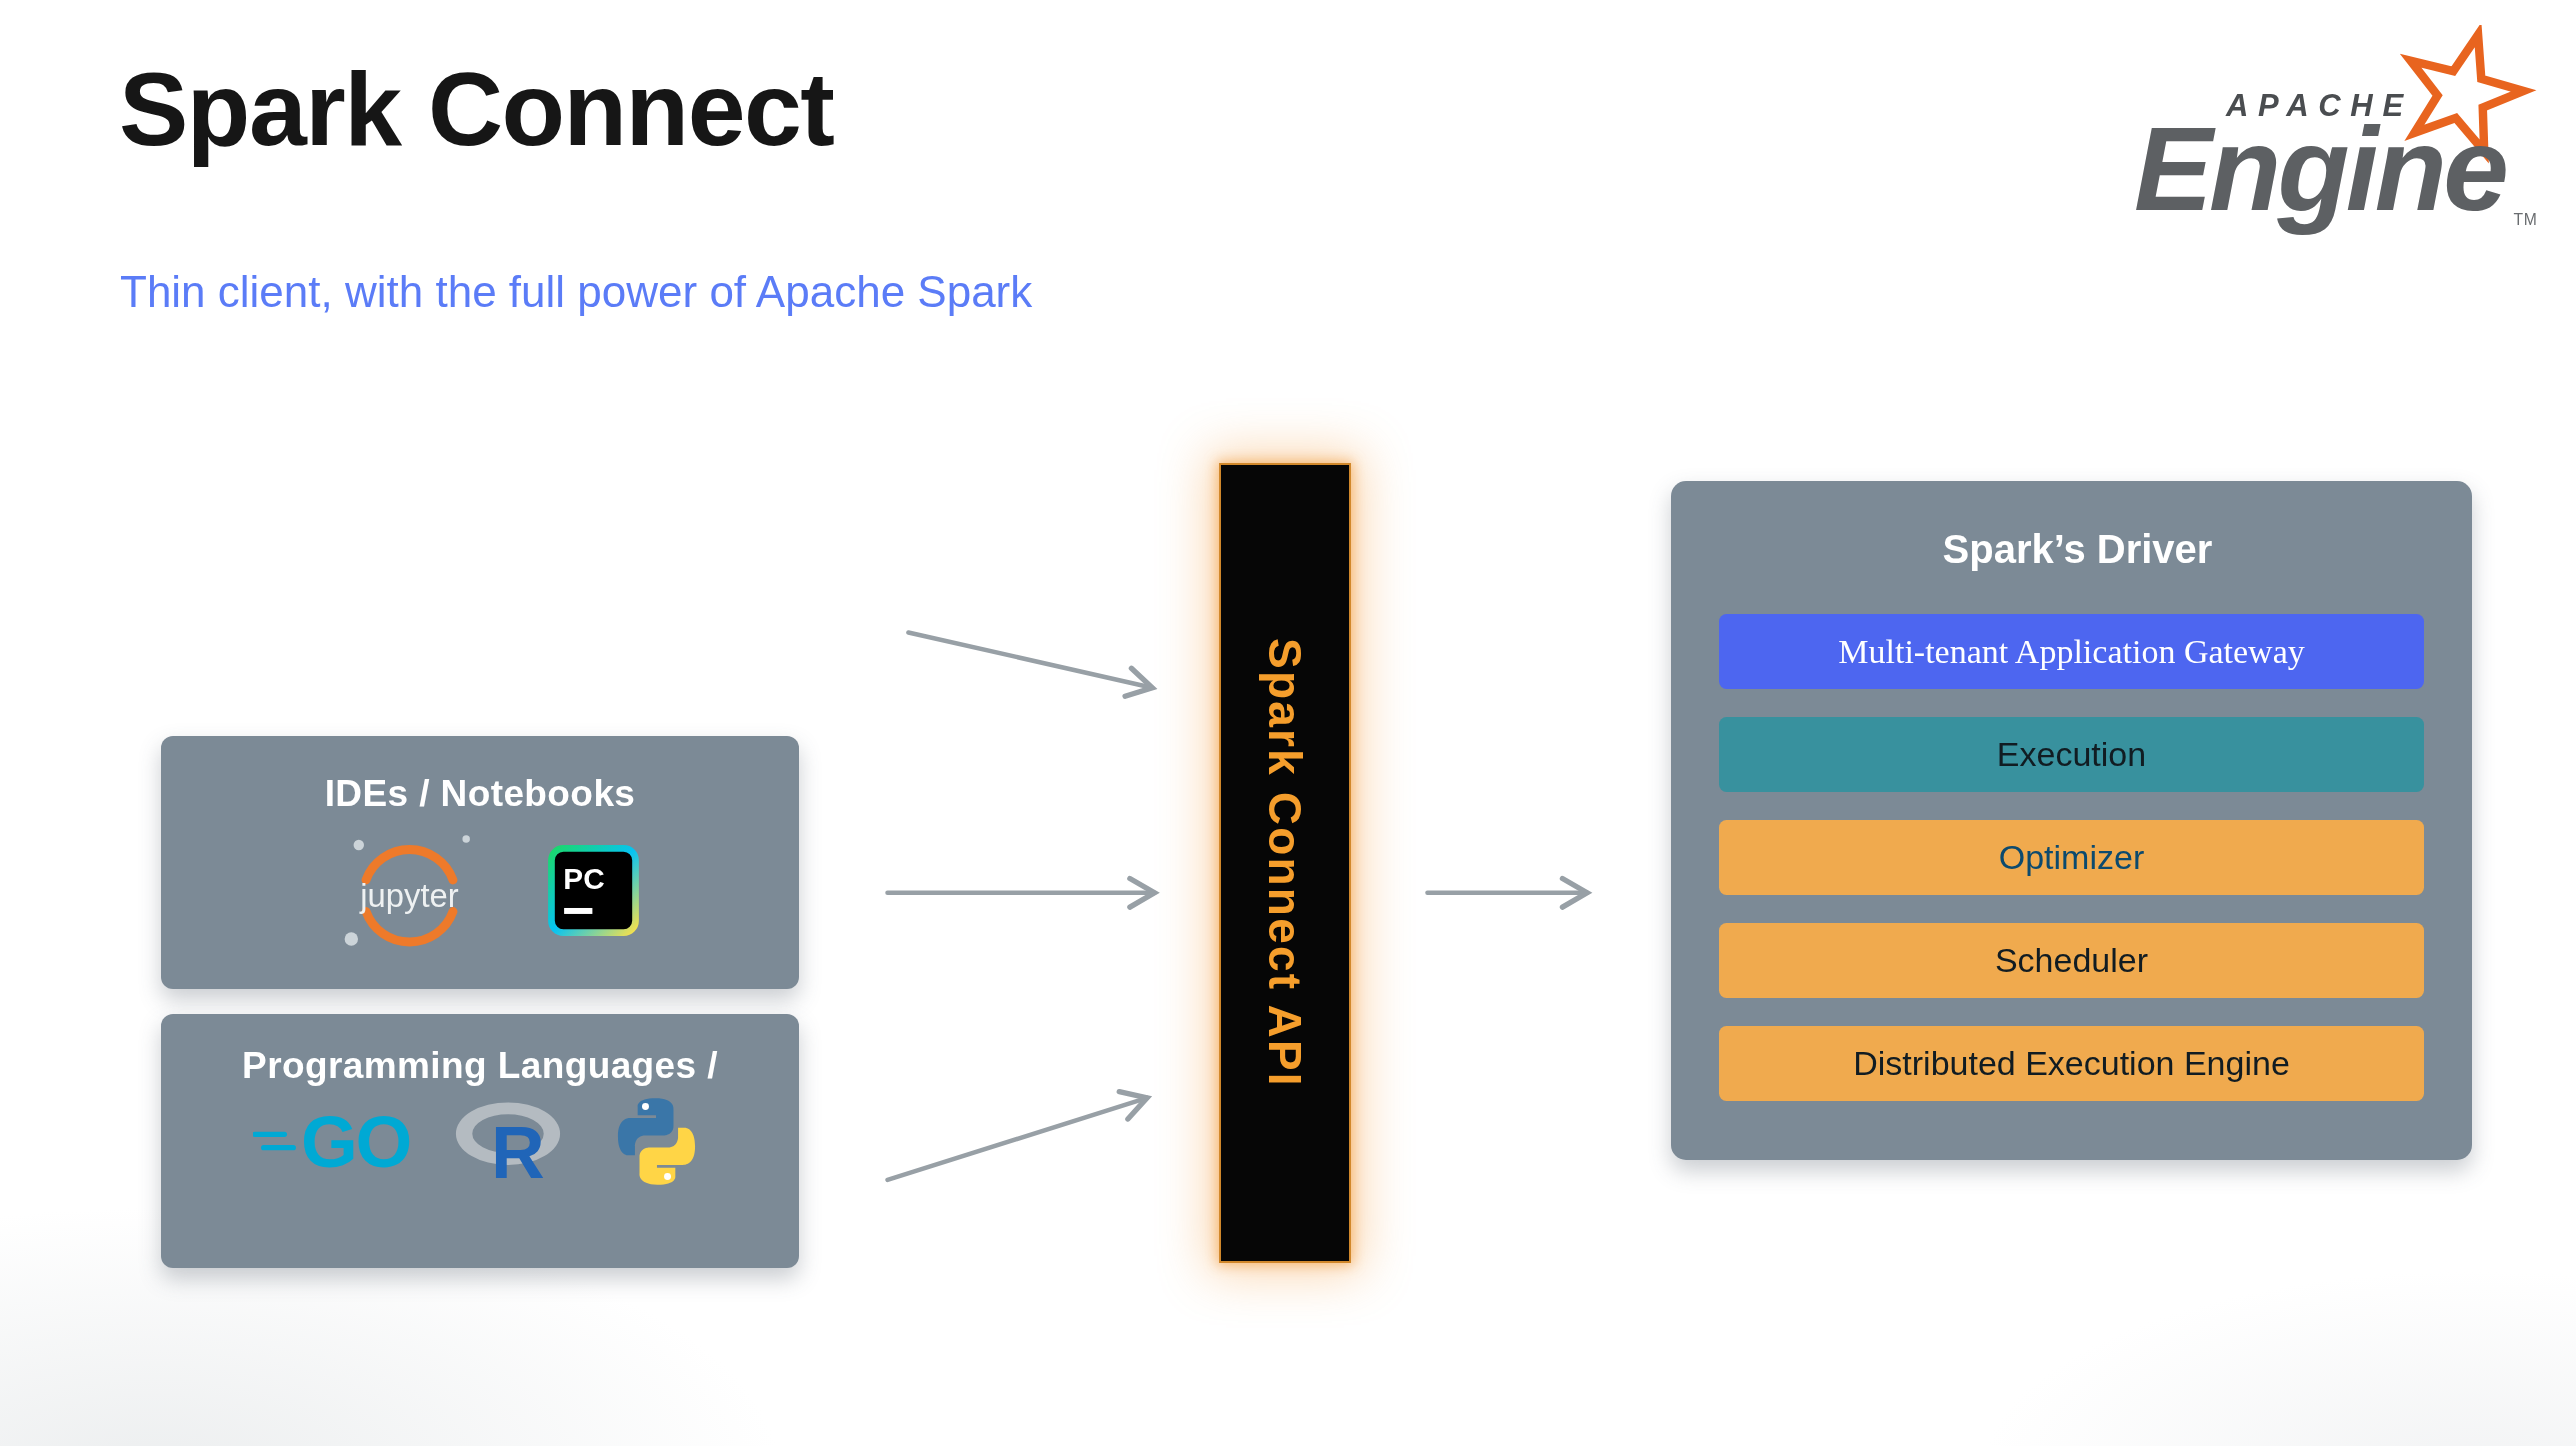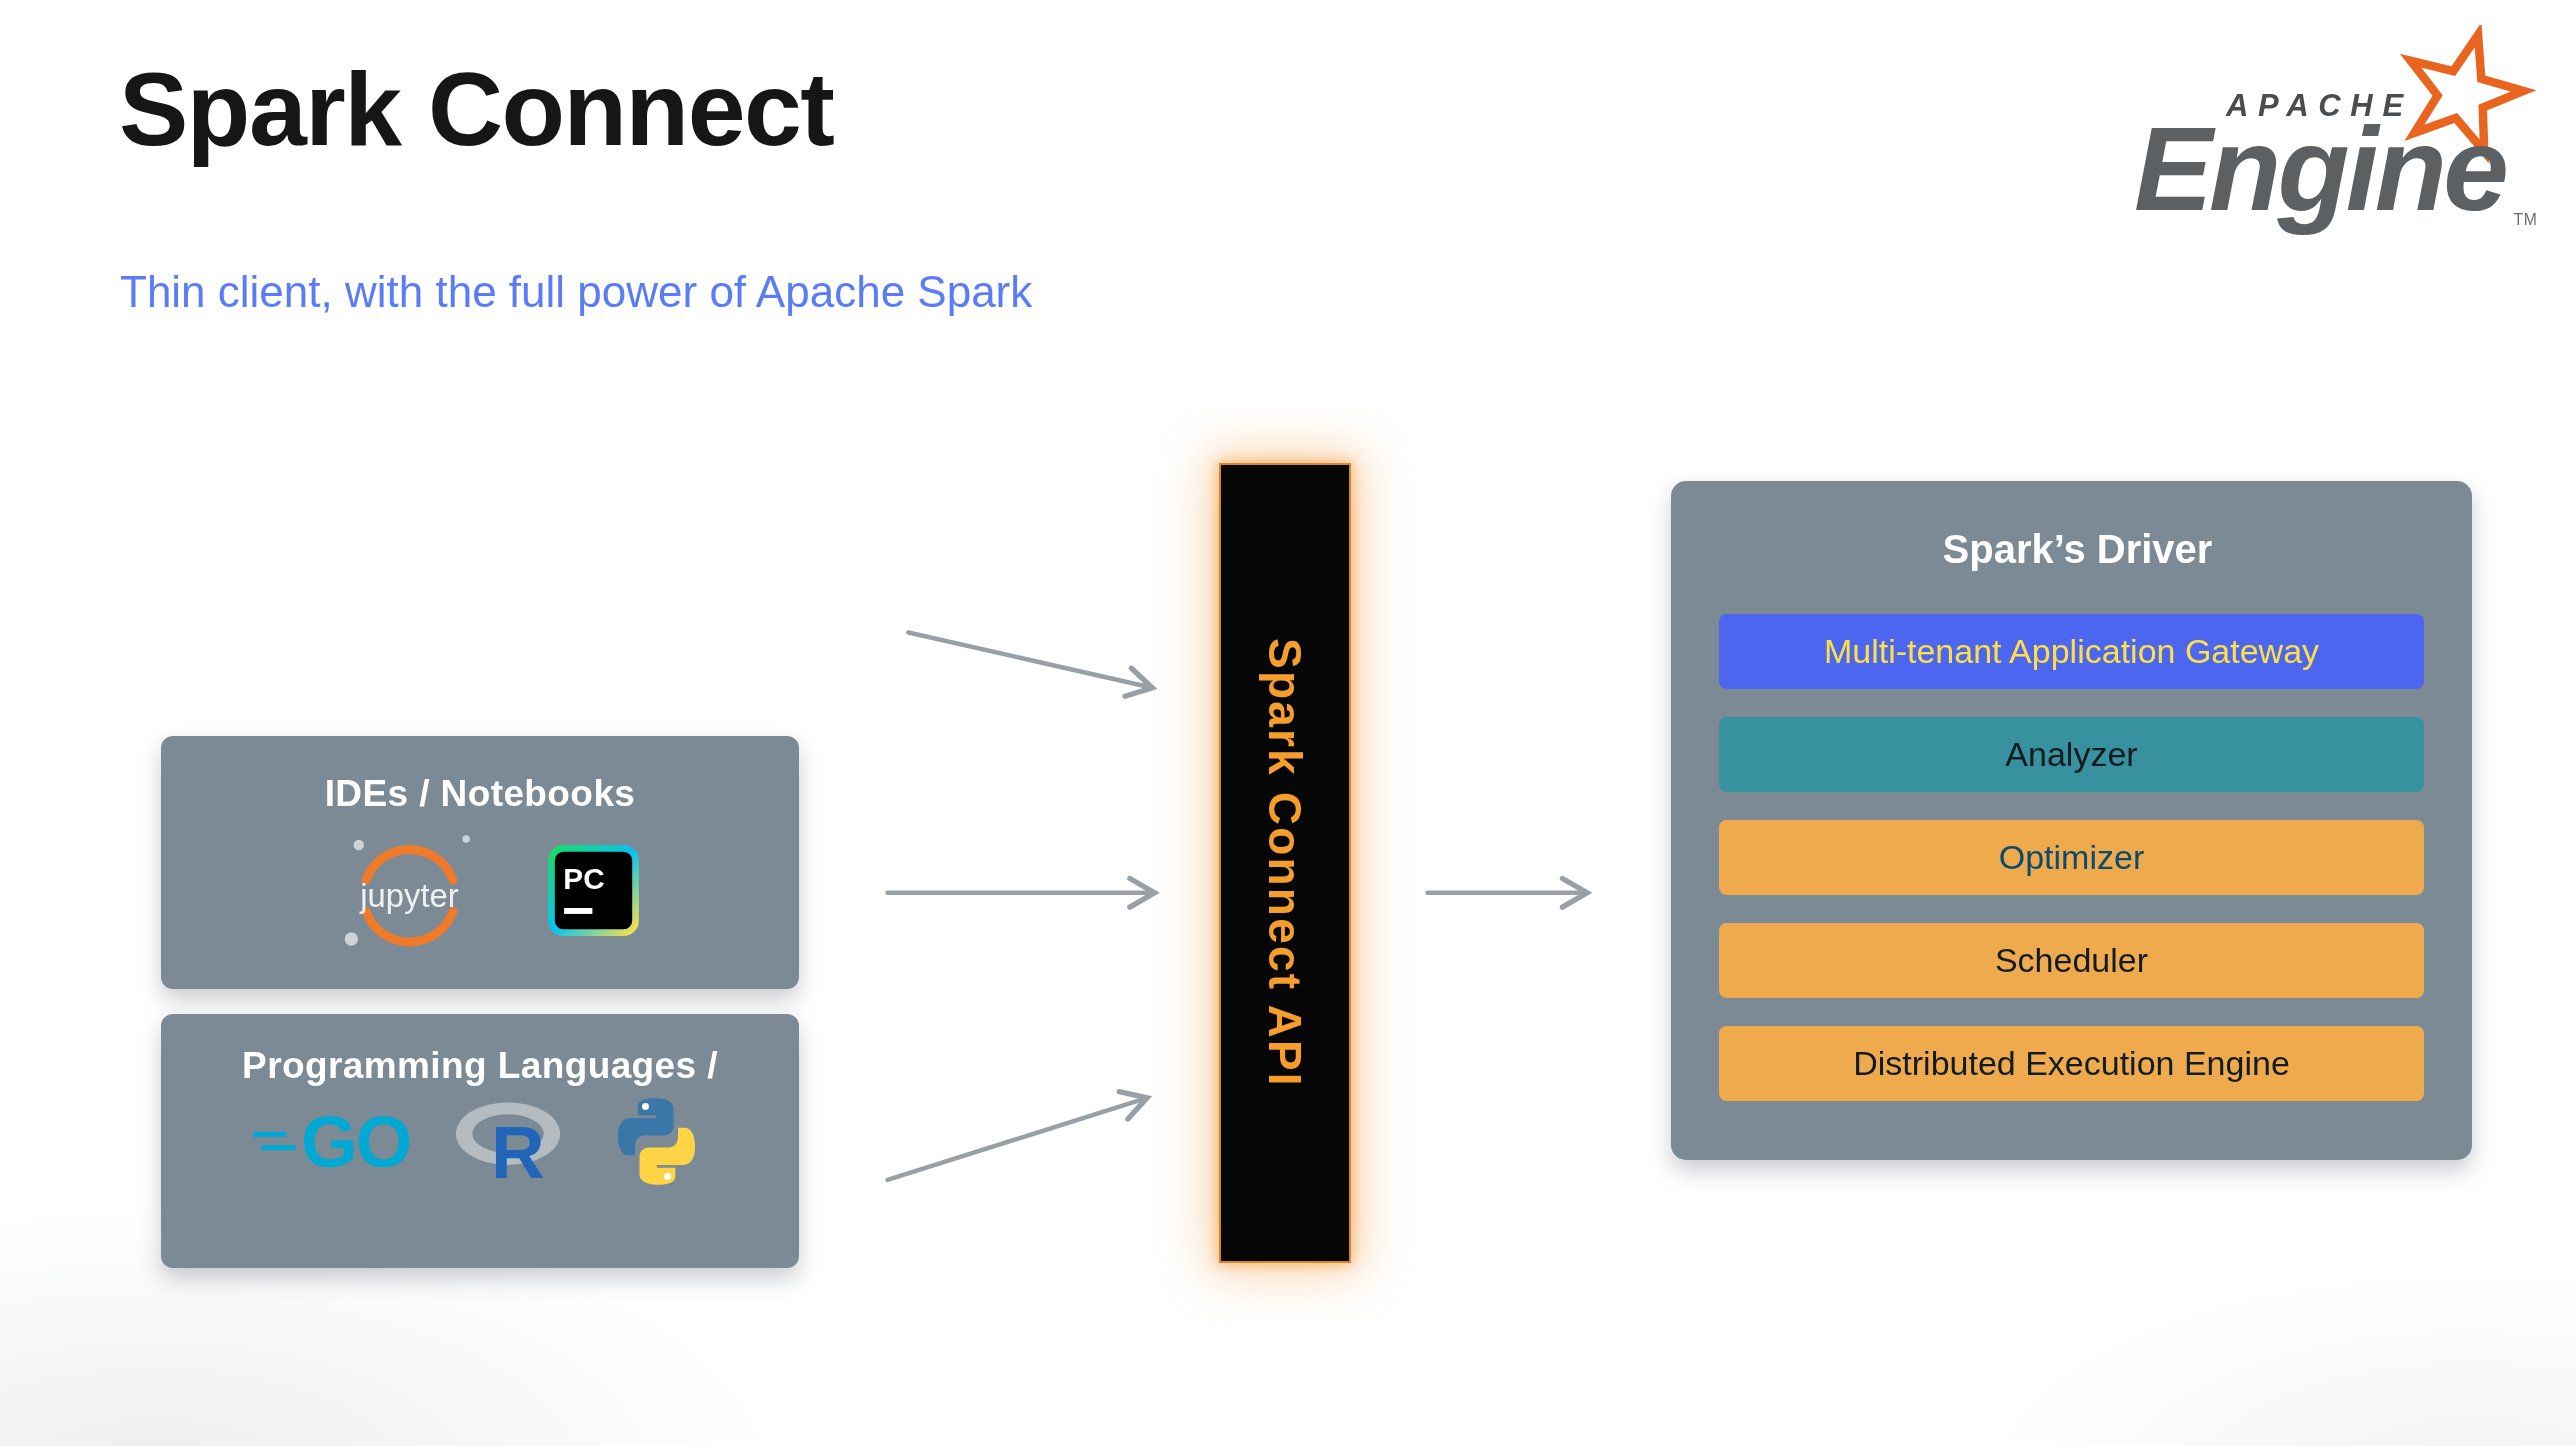--- a/index.html
+++ b/index.html
@@ -140,22 +140,22 @@
     </div>
   </section>
 
   <div class="connector">
     <span class="connector-label" style="color: rgb(245, 158, 44);">Spark Connect API</span>
   </div>
 
   <section class="driver" style="background-color: rgb(124, 138, 150); padding-left: 12px;">
     <div class="driver-title">Spark’s Driver</div>
     <div class="driver-rows">
-      <div class="driver-row" style="background-color: rgb(77, 102, 240); color: #fde047;">Multi-tenant Application Gateway</div>
-      <div class="driver-row" style="background-color: rgb(56, 145, 158); color: rgb(17, 28, 34);">Analyzer</div>
+      <div class="driver-row" style="background-color: rgb(77, 102, 240); color: #ffffff; font-family: Liberation Serif, serif;">Multi-tenant Application Gateway</div>
+      <div class="driver-row" style="background-color: rgb(56, 145, 158); color: rgb(17, 28, 34);">Execution</div>
       <div class="driver-row" style="background-color: rgb(240, 170, 78); color: #0c4a6e;">Optimizer</div>
       <div class="driver-row" style="background-color: rgb(240, 170, 78); color: rgb(17, 28, 34);">Scheduler</div>
       <div class="driver-row" style="background-color: rgb(240, 170, 78); color: rgb(17, 28, 34);">Distributed Execution Engine</div>
     </div>
   </section>
 
 </div>
 
 
 </body></html>

